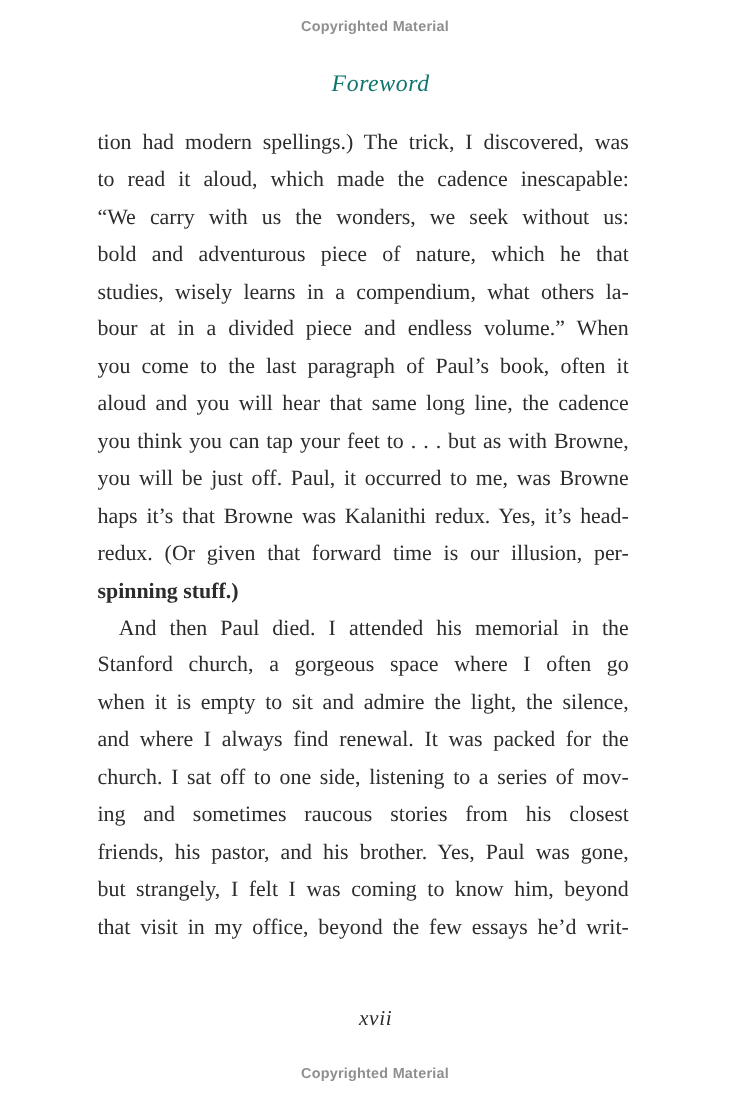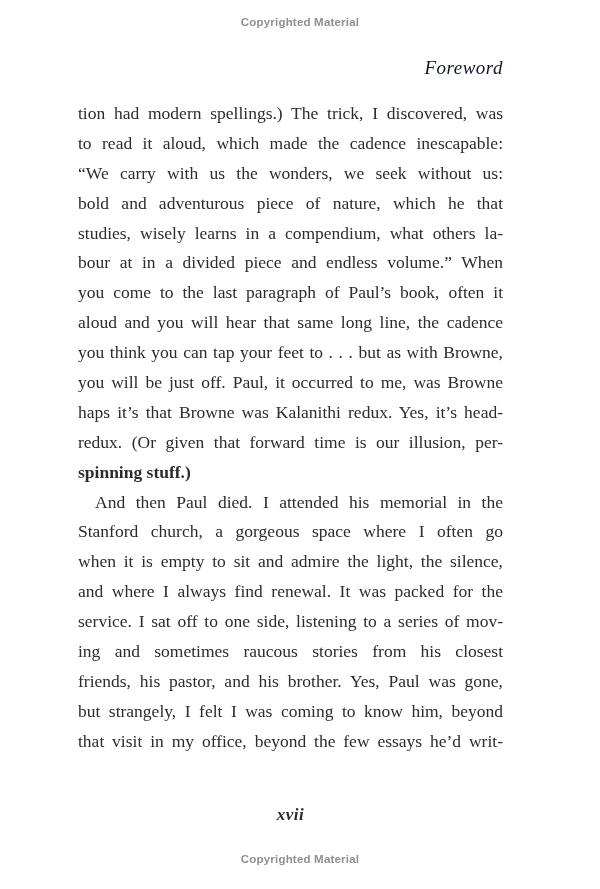--- a/index.html
+++ b/index.html
@@ -24,27 +24,27 @@
     font-weight: bold;
     font-size: 11.5px;
     letter-spacing: 0.2px;
     color: #8f8f8f;
   }
   .copyright-banner.top { top: 16px; }
   .copyright-banner.bottom { top: 853px; }
   .chapter-title {
     position: absolute;
     top: 57px;
-    left: 78px;
+    left: 92px;
     width: 425px;
-    text-align: right;
+    text-align: center;
     font-style: italic;
     font-size: 19px;
     letter-spacing: 0.5px;
-    color: #0f172a;
+    color: #0f766e;
   }
   .page-body {
     position: absolute;
     top: 99px;
     left: 78px;
     width: 425px;
     font-size: 17.5px;
     line-height: 29.9px;
     color: #2c2c2c;
   }
@@ -57,28 +57,27 @@
   .text-line.last-left {
     text-align-last: left;
     font-weight: bold;
   }
   .text-line.indent {
     text-indent: 17px;
   }
   .page-number {
     position: absolute;
     top: 805px;
-    left: 78px;
+    left: 88px;
     width: 425px;
     text-align: center;
     font-style: italic;
     font-size: 17px;
     letter-spacing: 0.5px;
     color: #2c2c2c;
-    font-weight: bold;
   }
 </style>
 </head>
 <body>
 
 <div class="page">
 
   <div class="copyright-banner top">Copyrighted Material</div>
 
   <div class="chapter-title">Foreword</div>
@@ -94,21 +93,21 @@
       <div class="text-line">aloud and you will hear that same long line, the cadence</div>
       <div class="text-line">you think you can tap your feet to . . . but as with Browne,</div>
       <div class="text-line">you will be just off. Paul, it occurred to me, was Browne</div>
       <div class="text-line">haps it’s that Browne was Kalanithi redux. Yes, it’s head-</div>
       <div class="text-line">redux. (Or given that forward time is our illusion, per-</div>
       <div class="text-line last-left">spinning stuff.)</div>
       <div class="text-line indent">And then Paul died. I attended his memorial in the</div>
       <div class="text-line">Stanford church, a gorgeous space where I often go</div>
       <div class="text-line">when it is empty to sit and admire the light, the silence,</div>
       <div class="text-line">and where I always find renewal. It was packed for the</div>
-      <div class="text-line">service. I sat off to one side, listening to a series of mov-</div>
+      <div class="text-line">church. I sat off to one side, listening to a series of mov-</div>
       <div class="text-line">ing and sometimes raucous stories from his closest</div>
       <div class="text-line">friends, his pastor, and his brother. Yes, Paul was gone,</div>
       <div class="text-line">but strangely, I felt I was coming to know him, beyond</div>
       <div class="text-line">that visit in my office, beyond the few essays he’d writ-</div>
     </div>
 
   <div class="page-number">xvii</div>
 
   <div class="copyright-banner bottom">Copyrighted Material</div>
 

